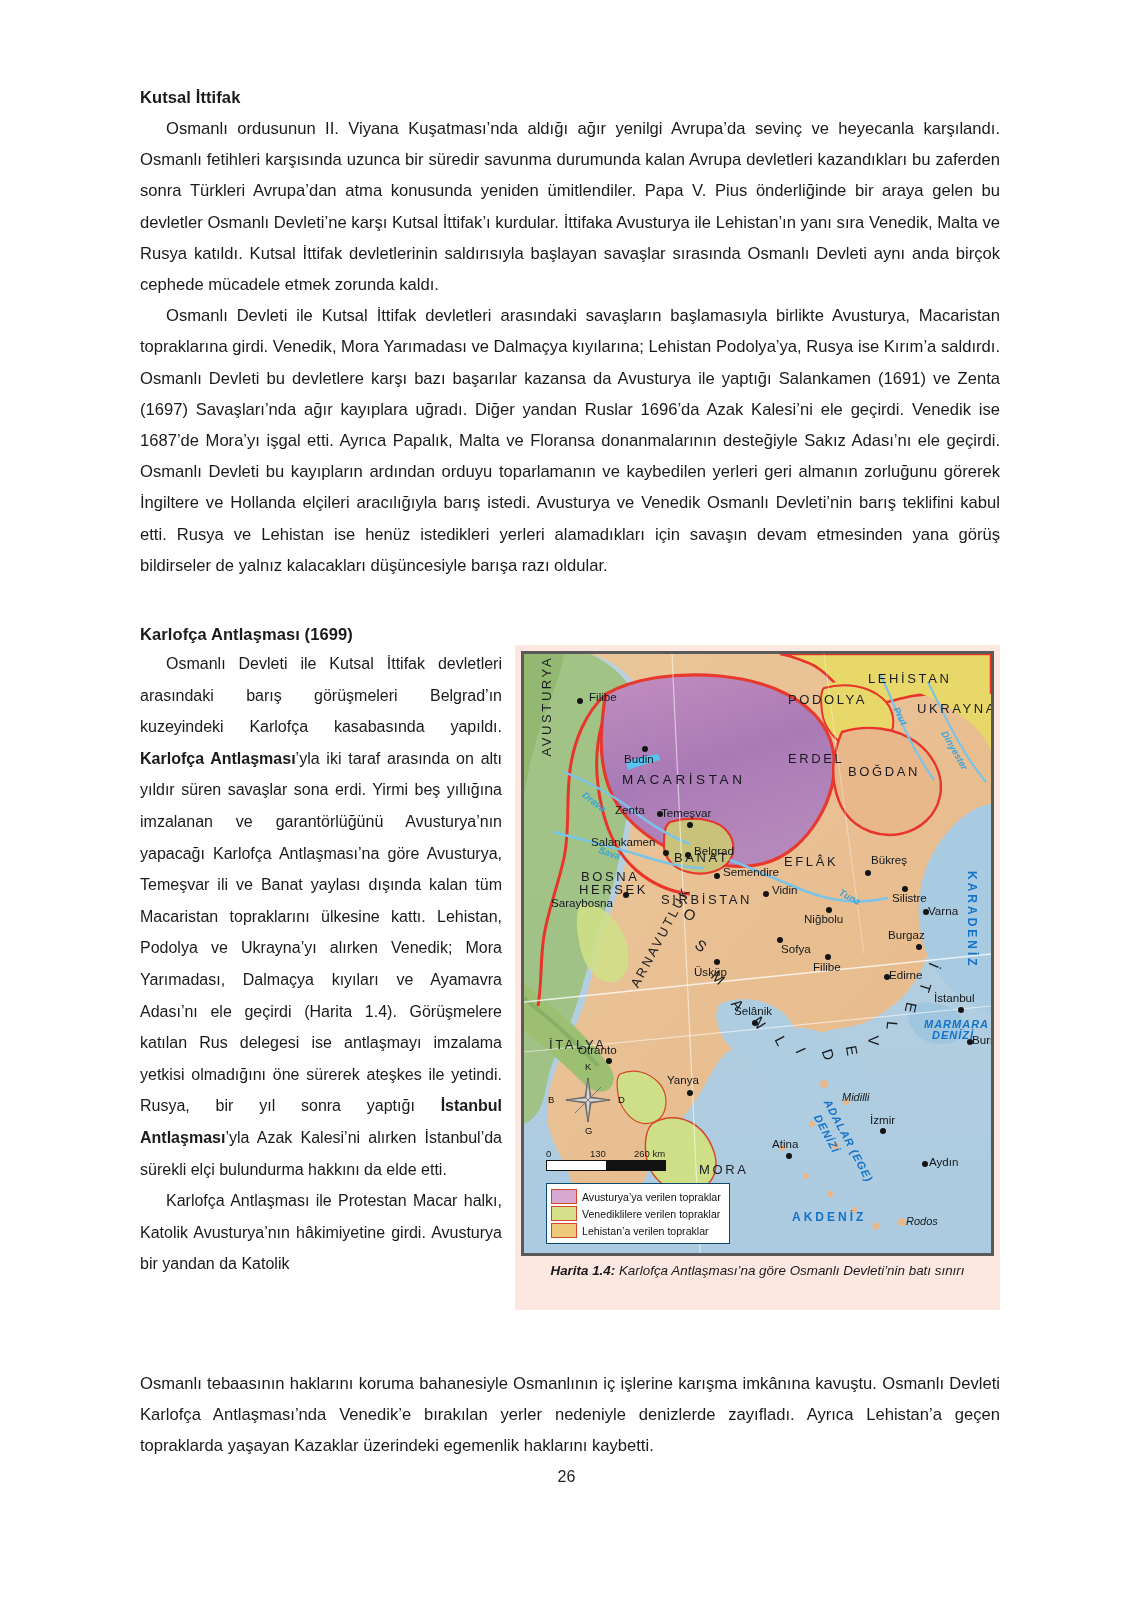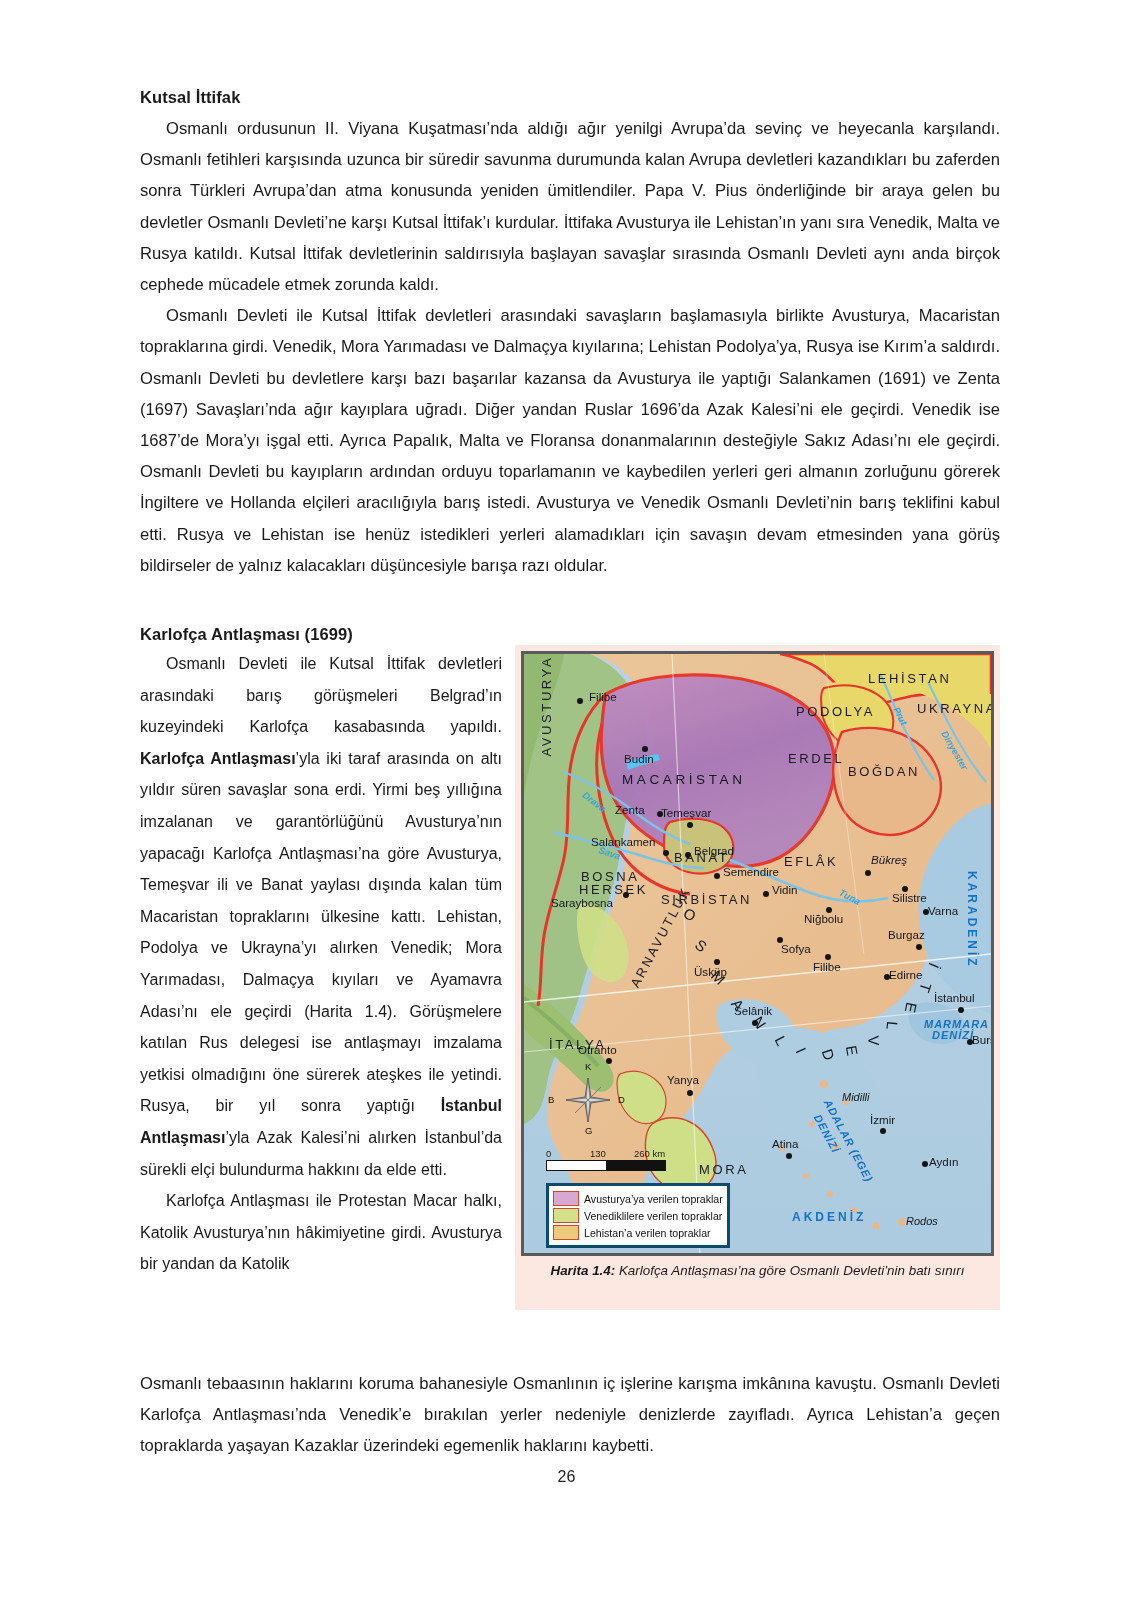--- a/index.html
+++ b/index.html
@@ -76,21 +76,21 @@
   .lbl.seabig { color:#1473c6; font-weight:bold; font-size:12px; letter-spacing:3px;}
   .lbl.river { color:#39a5dd; font-style:italic; font-size:9.5px; font-weight:bold;}
   .lbl.island { color:#14181c; font-style:italic; font-size:11px;}
   .dot {
     position:absolute; width:6px; height:6px; background:#141414;
     border-radius:50%;
   }
 
   .legend {
     position:absolute; left:22px; top:529px; width:184px;
-    background:#fff; border:3px solid #0c4a6e; padding:3px 4px;
+    background:#fff; border:1px solid #0c4a6e; padding:3px 4px;
     box-sizing:border-box;
   }
   .legend-row { display:flex; align-items:center; margin:2px 0; }
   .sw { width:24px; height:13px; border:1.3px solid #d4462a; margin-right:5px; flex:0 0 auto;}
   .legend-row span { font-size:10.6px; color:#111; white-space:nowrap; }
 
   .scalebar { position:absolute; left:22px; top:494px; width:120px; }
   .scalebar .ticks { position:relative; height:12px; font-size:9.5px; color:#1a1a1a;}
   .scalebar .ticks i { position:absolute; font-style:normal; }
   .scalebar .bar { height:9px; border:1px solid #111; display:flex; }
@@ -244,21 +244,21 @@
           <circle cx="378" cy="568" r="4" fill="#e8b88b"></circle>
           <circle cx="258" cy="494" r="3" fill="#e8b88b"></circle>
         </svg>
 
         
         <div id="map-countries">
             <div class="lbl country" style="left: 22px; top: 95px; transform: rotate(-90deg); transform-origin: left center;">AVUSTURYA</div>
             <div class="lbl big" style="left: 98px; top: 118px; transform-origin: left center;">MACARİSTAN</div>
             <div class="lbl country" style="left: 252px; top: 97px; transform-origin: left center; margin-left: 12px;">ERDEL</div>
             <div class="lbl country" style="left: 344px; top: 17px; transform-origin: left center;">LEHİSTAN</div>
-            <div class="lbl country" style="left: 272px; top: 38px; transform-origin: left center; margin-top: 12px;">PODOLYA</div>
+            <div class="lbl country" style="left: 264px; top: 38px; transform-origin: left center;">PODOLYA</div>
             <div class="lbl country" style="left: 393px; top: 47px; transform-origin: left center;">UKRAYNA</div>
             <div class="lbl country" style="left: 324px; top: 110px; transform-origin: left center;">BOĞDAN</div>
             <div class="lbl country" style="left: 150px; top: 196px; transform-origin: left center;">BANAT</div>
             <div class="lbl country" style="left: 260px; top: 200px; transform-origin: left center;">EFLÂK</div>
             <div class="lbl country" style="left: 57px; top: 215px; transform-origin: left center;">BOSNA</div>
             <div class="lbl country" style="left: 55px; top: 228px; transform-origin: left center;">HERSEK</div>
             <div class="lbl country" style="left: 137px; top: 238px; transform-origin: left center;">SIRBİSTAN</div>
             <div class="lbl country" style="left: 110px; top: 325px; transform: rotate(-62deg); transform-origin: left center;">ARNAVUTLUK</div>
             <div class="lbl country" style="left: 25px; top: 383px; transform-origin: left center;">İTALYA</div>
             <div class="lbl country" style="left: 175px; top: 508px; transform-origin: left center;">MORA</div>
@@ -292,21 +292,21 @@
             <div class="lbl city" style="left: 67px; top: 181px; transform-origin: left center;">Salankamen</div>
             <div class="dot" style="left: 161px; top: 198px;"></div>
             <div class="lbl city" style="left: 170px; top: 190px; transform-origin: left center;">Belgrad</div>
             <div class="dot" style="left: 190px; top: 219px;"></div>
             <div class="lbl city" style="left: 199px; top: 211px; transform-origin: left center;">Semendire</div>
             <div class="dot" style="left: 99px; top: 238px;"></div>
             <div class="lbl city" style="left: 27px; top: 242px; transform-origin: left center;">Saraybosna</div>
             <div class="dot" style="left: 239px; top: 237px;"></div>
             <div class="lbl city" style="left: 248px; top: 229px; transform-origin: left center;">Vidin</div>
             <div class="dot" style="left: 341px; top: 216px;"></div>
-            <div class="lbl city" style="left: 347px; top: 199px; transform-origin: left center; font-style: italic;">Bükreş</div>
+            <div class="lbl city" style="left: 347px; top: 199px; transform-origin: left center;">Bükreş</div>
             <div class="dot" style="left: 378px; top: 232px;"></div>
             <div class="lbl city" style="left: 368px; top: 237px; transform-origin: left center;">Silistre</div>
             <div class="dot" style="left: 302px; top: 253px;"></div>
             <div class="lbl city" style="left: 280px; top: 258px; transform-origin: left center;">Niğbolu</div>
             <div class="dot" style="left: 399px; top: 255px;"></div>
             <div class="lbl city" style="left: 404px; top: 250px; transform-origin: left center;">Varna</div>
             <div class="dot" style="left: 392px; top: 290px;"></div>
             <div class="lbl city" style="left: 364px; top: 274px; transform-origin: left center;">Burgaz</div>
             <div class="dot" style="left: 253px; top: 283px;"></div>
             <div class="lbl city" style="left: 257px; top: 288px; transform-origin: left center;">Sofya</div>

